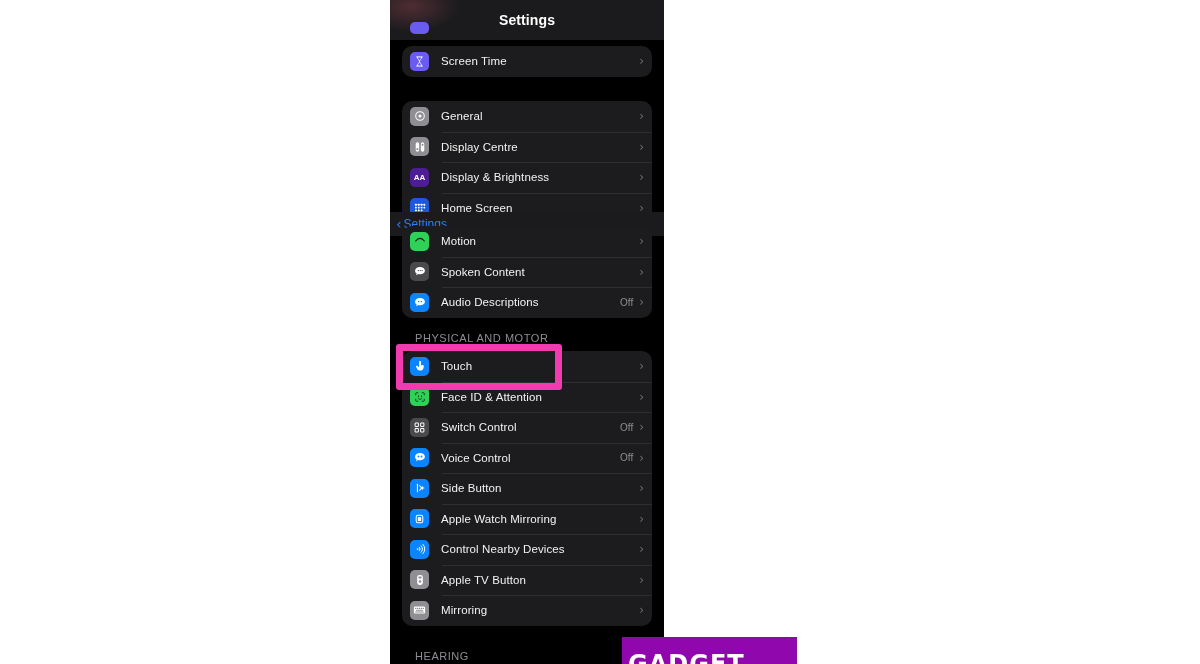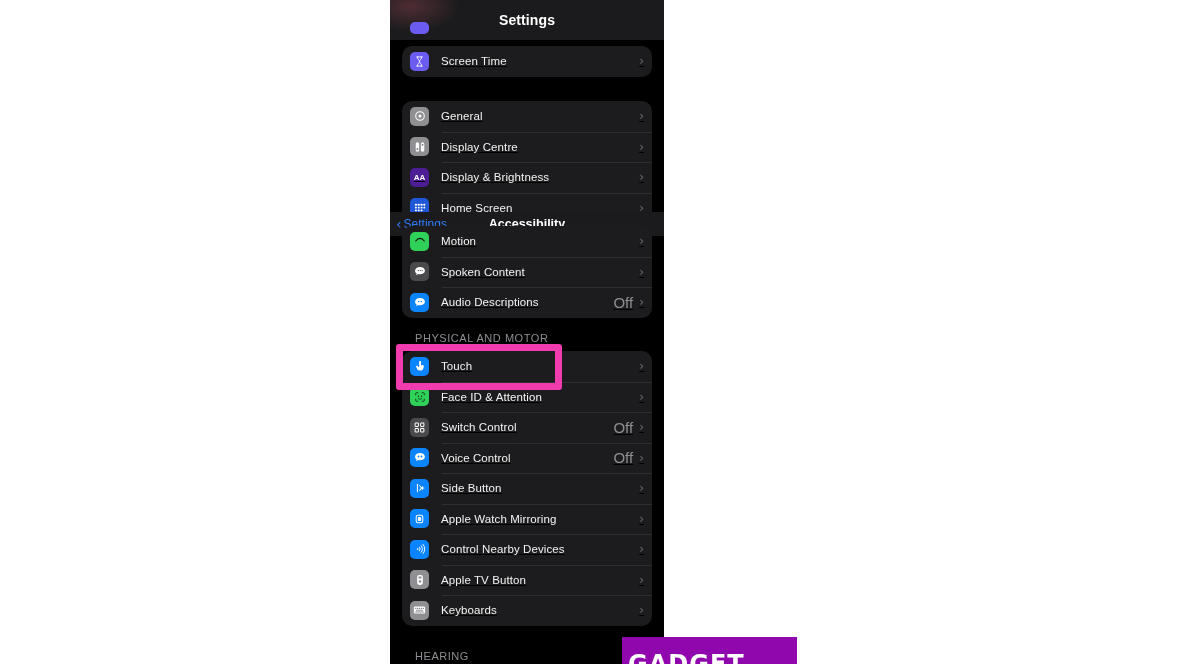--- a/index.html
+++ b/index.html
@@ -27,42 +27,42 @@
     color: #ffffff; font-size: 14px; font-weight: bold; letter-spacing: .1px;
   }
   .nav-glow {
     position: absolute; left: 0; top: 0; width: 70px; height: 32px;
     background: radial-gradient(ellipse at 30% 20%, rgba(120,60,70,.55), rgba(0,0,0,0) 70%);
     pointer-events: none;
   }
 
   .grp {
     position: absolute; left: 12px; width: 250px;
-    background: #1c1c1e; border-radius: 10px; overflow: hidden; text-decoration: underline;
+    background: #1c1c1e; border-radius: 10px; overflow: hidden;
   }
   .row {
     position: relative; display: flex; align-items: center;
     height: 30.5px; padding-left: 8px; padding-right: 8px;
   }
   .row + .row::before {
     content: ""; position: absolute; left: 40px; right: 0; top: 0;
     height: 1px; background: #2e2e30;
   }
   .ic {
     width: 19px; height: 19px; border-radius: 5px; flex: 0 0 19px;
     display: flex; align-items: center; justify-content: center;
     position: relative; overflow: hidden;
   }
   .ic svg { display: block; }
   .lbl {
     color: #f2f2f2; font-size: 11.5px; margin-left: 12px;
     white-space: nowrap; letter-spacing: .1px;
   }
   .val {
-    margin-left: auto; color: #8d8d93; font-size: 15px; padding-right: 6px;
+    margin-left: auto; color: #8d8d93; font-size: 10px; padding-right: 6px;
   }
   .chev {
     margin-left: auto; color: #6d6d72; font-size: 12px; line-height: 1;
     font-family: "DejaVu Sans", sans-serif;
   }
   .val + .chev { margin-left: 0; }
 
   .sechdr {
     position: absolute; left: 25px;
     color: #8d8d93; font-size: 11px; letter-spacing: .55px;
@@ -190,21 +190,20 @@
       </div>
     </div>
 
     <div class="acc-panel">
 
       <div class="acc-nav">
         <span class="acc-back">
           <span class="bchev">‹</span>
           <span>Settings</span>
         </span>
-        <span class="acc-title">Accessibility</span>
       </div>
 
       <div class="grp" style="top:14px;">
         <div class="row">
           <span class="ic" style="background:#30d158;">
             <svg width="12" height="12" viewBox="0 0 14 14">
                 <path d="M2 7c1.5-2 3-3 5-3s3.5 1 5 3" stroke="#0a0a0a" stroke-width="1.3" fill="none" stroke-linecap="round"></path>
               </svg>
           </span>
           <span class="lbl">Motion</span>
@@ -351,21 +350,21 @@
                   <rect x="2.4" y="3" width="1.5" height="1.3" rx=".3"></rect>
                   <rect x="4.6" y="3" width="1.5" height="1.3" rx=".3"></rect>
                   <rect x="6.8" y="3" width="1.5" height="1.3" rx=".3"></rect>
                   <rect x="9" y="3" width="1.5" height="1.3" rx=".3"></rect>
                   <rect x="11.2" y="3" width="1.5" height="1.3" rx=".3"></rect>
                   <rect x="3.4" y="5.2" width="8.2" height="1.3" rx=".4"></rect>
                   <rect x="2.4" y="7.3" width="10.2" height="1.1" rx=".4"></rect>
                 </g>
               </svg>
           </span>
-          <span class="lbl">Keyboards</span>
+          <span class="lbl">Mirroring</span>
           <span class="chev">›</span>
         </div>
       </div>
 
       <div class="sechdr" style="top:438px;">HEARING</div>
 
     </div>
 
   </div>
 

